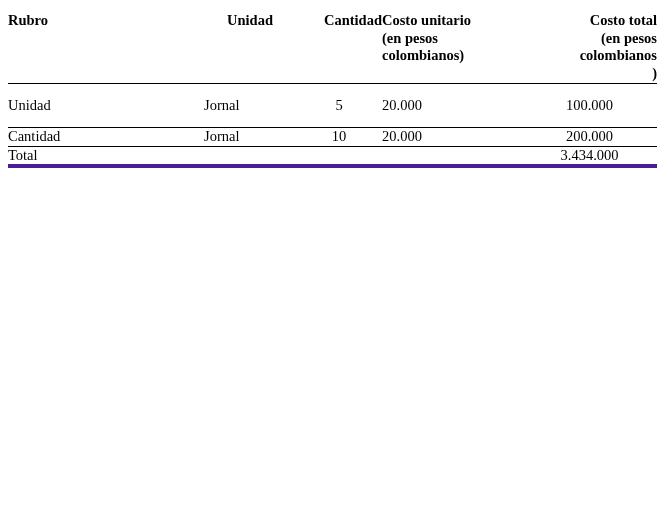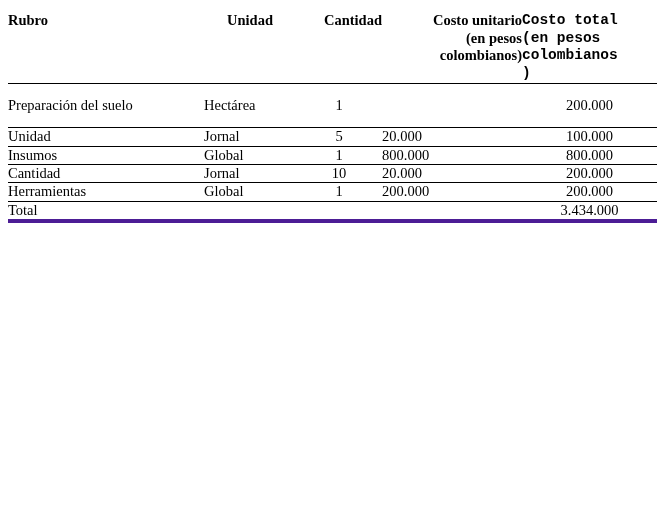--- a/index.html
+++ b/index.html
@@ -44,22 +44,22 @@
     padding-top: 10px;
     padding-bottom: 10px;
     line-height: 1.22;
   }
   thead tr {
     border-bottom: 1px solid #000000;
   }
   th.h-rubro    { text-align: left;   padding-left: 8px; vertical-align: top; }
   th.h-unidad   { text-align: center;   padding-left: 2px; vertical-align: top; font-family: Liberation Serif, serif; }
   th.h-cantidad { text-align: right; vertical-align: top; }
-  th.h-unitario { text-align: right; padding: 10px 6px 10px 6px; }
-  th.h-total    { text-align: left; padding: 10px 6px 10px 6px; font-family: Liberation Mono, monospace; }
+  th.h-unitario { text-align: left; padding: 10px 6px 10px 6px; }
+  th.h-total    { text-align: right; padding: 10px 6px 10px 6px; }
 
   tbody tr {
     border-bottom: 1px solid #000000;
   }
   tbody tr.last-row {
     border-bottom: 4px solid #4c1d95;
   }
   tbody td {
     padding-top: 11px;
     padding-bottom: 11px;
@@ -99,52 +99,31 @@
         <th class="h-total">
           <div>Costo total</div>
           <div>(en pesos</div>
           <div>colombianos</div>
           <div>)</div>
         </th>
       </tr>
     </thead>
     <tbody>
       <tr>
-        <td class="d-rubro">Preparación del suelo</td>
-        <td class="d-unidad">Hectárea</td>
-        <td class="d-cantidad">1</td>
-        <td class="d-unitario"></td>
-        <td class="d-total">200.000</td>
-      </tr>
-      <tr>
         <td class="d-rubro">Unidad</td>
         <td class="d-unidad">Jornal</td>
         <td class="d-cantidad">5</td>
         <td class="d-unitario">20.000</td>
         <td class="d-total">100.000</td>
       </tr>
       <tr>
-        <td class="d-rubro">Insumos</td>
-        <td class="d-unidad">Global</td>
-        <td class="d-cantidad">1</td>
-        <td class="d-unitario">800.000</td>
-        <td class="d-total">800.000</td>
-      </tr>
-      <tr>
         <td class="d-rubro">Cantidad</td>
         <td class="d-unidad">Jornal</td>
         <td class="d-cantidad">10</td>
         <td class="d-unitario">20.000</td>
-        <td class="d-total">200.000</td>
-      </tr>
-      <tr>
-        <td class="d-rubro">Herramientas</td>
-        <td class="d-unidad">Global</td>
-        <td class="d-cantidad">1</td>
-        <td class="d-unitario">200.000</td>
         <td class="d-total">200.000</td>
       </tr>
       <tr class="last-row">
         <td class="d-rubro">Total</td>
         <td class="d-unidad"></td>
         <td class="d-cantidad"></td>
         <td class="d-unitario"></td>
         <td class="d-total">3.434.000</td>
       </tr>
     </tbody>

